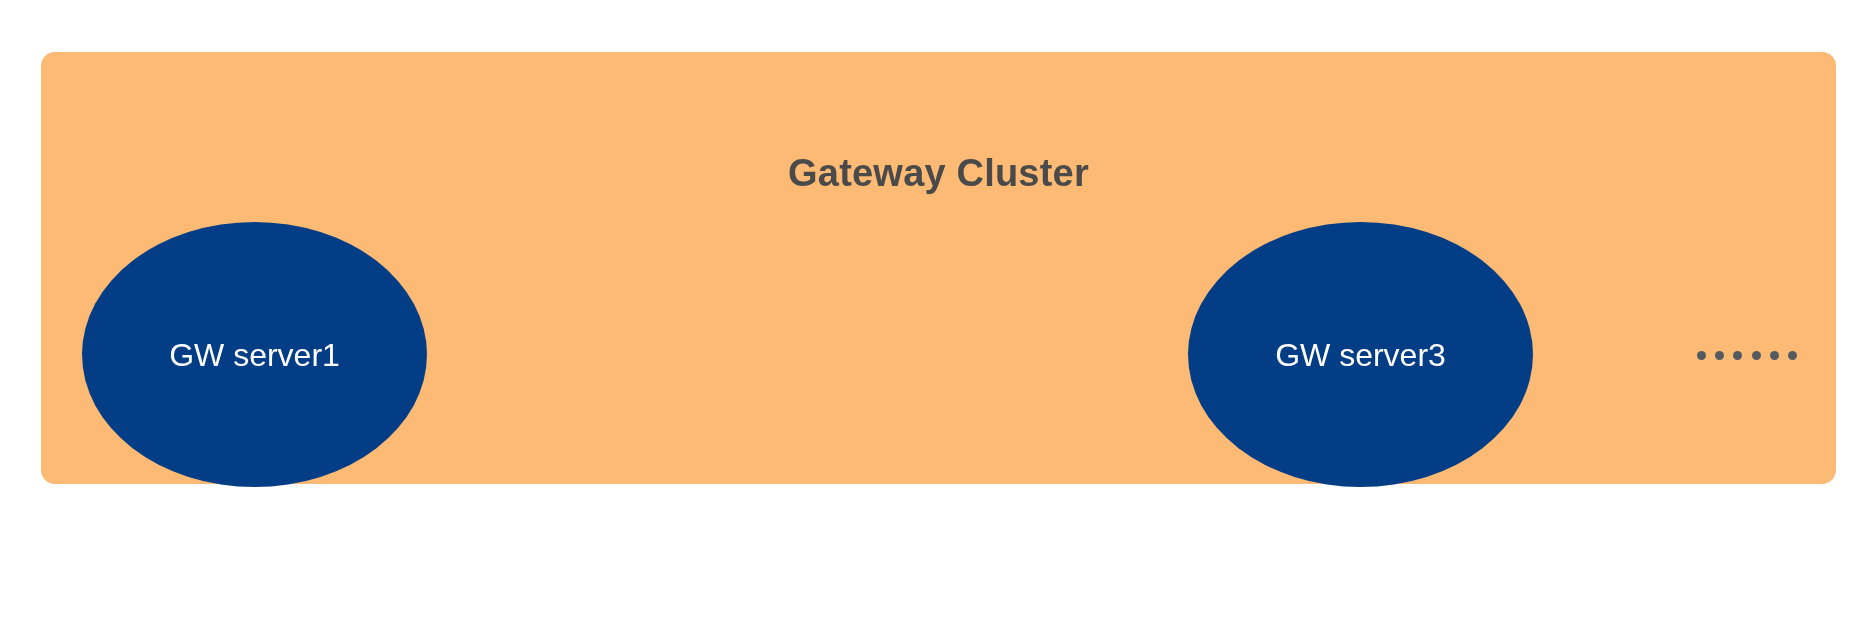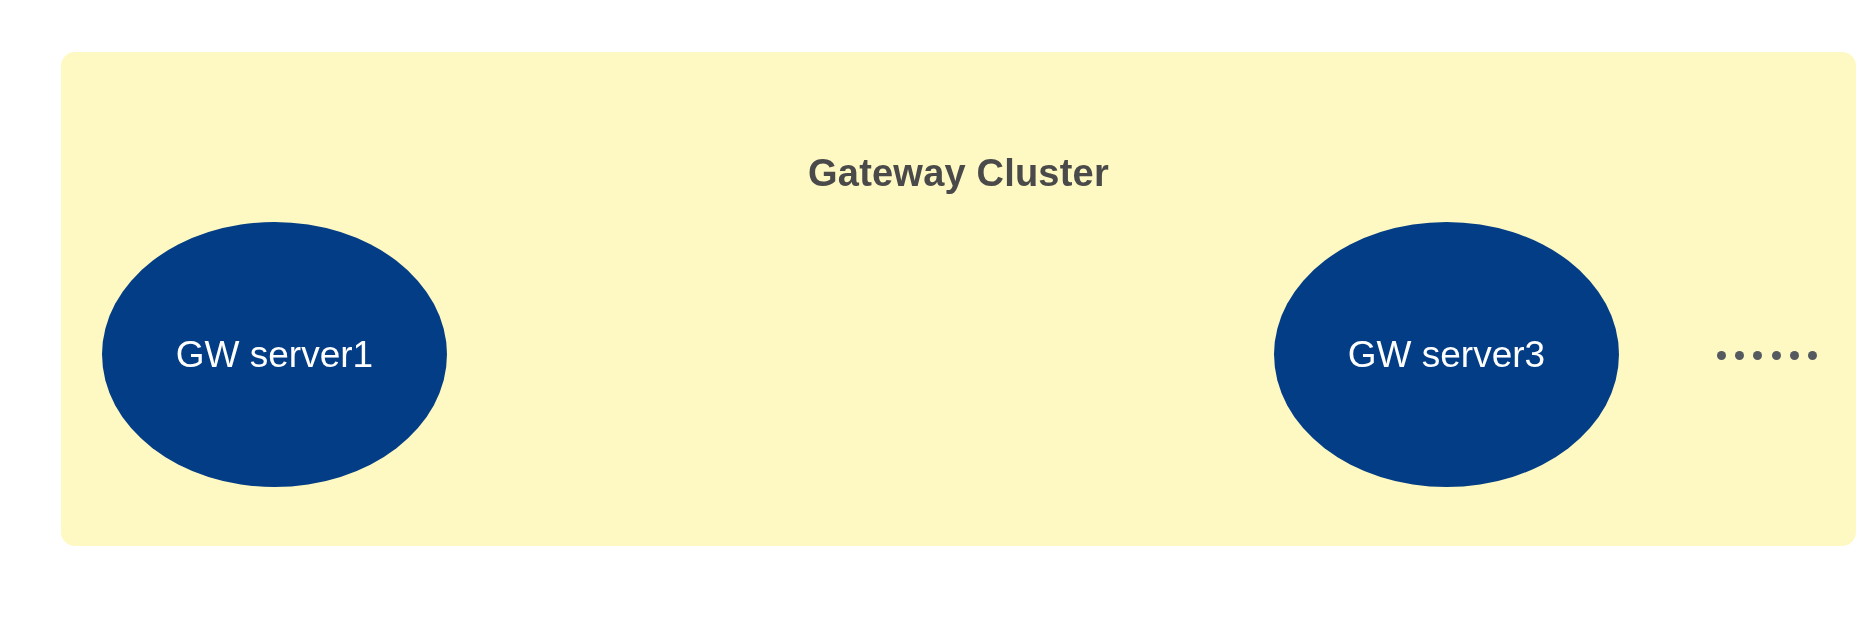--- a/index.html
+++ b/index.html
@@ -17,25 +17,24 @@
     overflow: hidden;
     font-family: "Liberation Sans", "DejaVu Sans", sans-serif;
   }
 
   
   #cluster-panel {
     position: absolute;
     left: 41px;
     top: 52px;
     width: 1795px;
-    height: 494px;
-    background: #fef9c3;
+    height: 432px;
+    background: #fdba74;
     border-radius: 14px;
     box-sizing: border-box;
-    margin-left: 20px;
   }
 
   
   #cluster-title {
     position: absolute;
     left: 0;
     top: 100px;
     width: 1795px;
     text-align: center;
     font-size: 38px;
@@ -63,30 +62,30 @@
     background: #033d85;
     border-radius: 50%;
     display: flex;
     align-items: center;
     justify-content: center;
     box-sizing: border-box;
   }
 
   .node-label {
     color: #ffffff;
-    font-size: 37px;
+    font-size: 32px;
     font-weight: normal;
     line-height: 1;
     white-space: nowrap;
     text-align: center;
   }
 
   #node-0 { left: 41px; }
   #node-1 { left: 594px; }
-  #node-2 { left: 1213px; }
+  #node-2 { left: 1147px; }
 
   
   #more-nodes-ellipsis {
     position: absolute;
     left: 1656px;
     top: 293px;
     width: 100px;
     height: 20px;
     display: flex;
     align-items: center;

